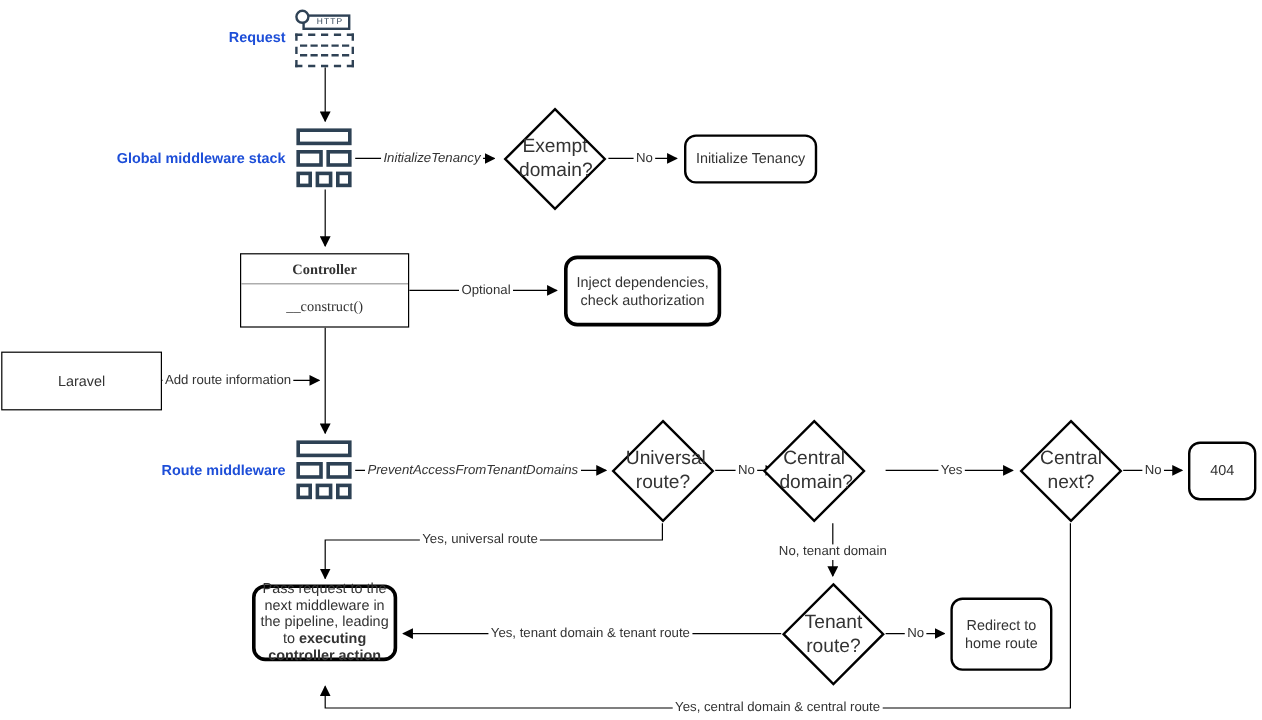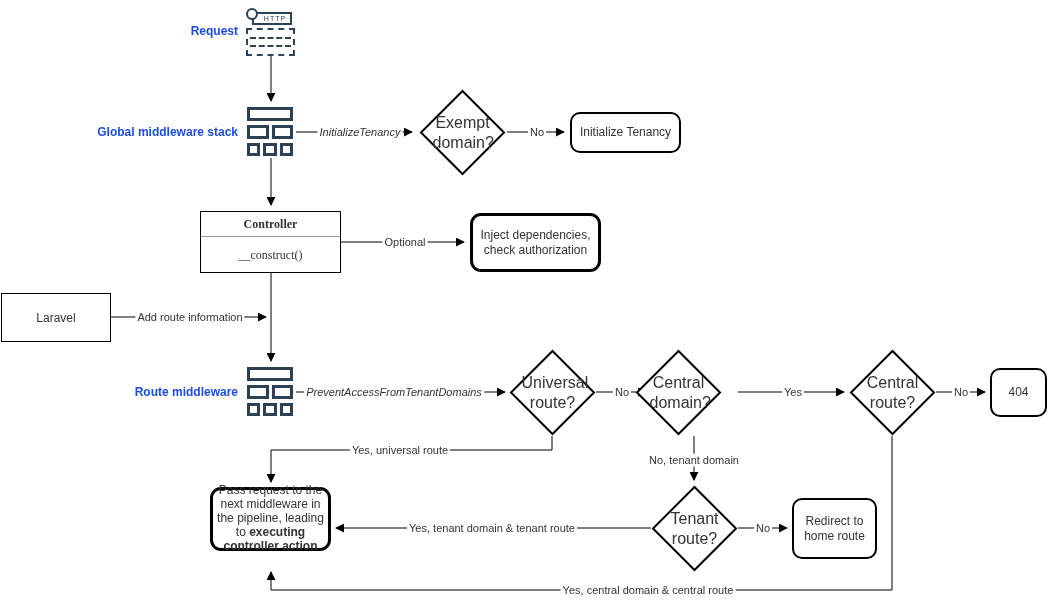--- a/index.html
+++ b/index.html
@@ -133,21 +133,21 @@
 
   <div class="node umlbox" style="left:200px;top:211px;width:141px;height:62px;font-family:Liberation Serif, serif;">
     <div class="uml-title">Controller</div>
     <div class="uml-body">__construct()</div>
   </div>
 
   <div class="node rbox thick" style="left:470px;top:213px;width:131px;height:59px;">
     <span style="width:118px;">Inject dependencies, check authorization</span>
   </div>
 
-  <div class="node plainbox" style="left:1px;top:293px;width:110px;height:49px;">Laravel</div>
+  <div class="node plainbox" style="left:1px;top:293px;width:134px;height:49px;">Laravel</div>
 
   <div class="side-label" style="left:100px;top:386px;width:138px;">Route middleware</div>
   <div class="node stack-icon" style="left:245px;top:367px;width:51px;height:51px;">
     <div class="s-rect" style="left:2px;top:0;width:46px;height:14px;"></div>
     <div class="s-rect" style="left:2px;top:18px;width:22px;height:14px;"></div>
     <div class="s-rect" style="left:27px;top:18px;width:21px;height:14px;"></div>
     <div class="s-rect" style="left:2px;top:36px;width:13px;height:13px;"></div>
     <div class="s-rect" style="left:18px;top:36px;width:14px;height:13px;"></div>
     <div class="s-rect" style="left:35px;top:36px;width:13px;height:13px;"></div>
   </div>
@@ -163,21 +163,21 @@
     <svg width="87" height="87">
       <polygon points="43.5,2 85,43.5 43.5,85 2,43.5" fill="#fff" stroke="#000" stroke-width="2"></polygon>
     </svg>
     <div class="dlabel" style="width:58px;">Central domain?</div>
   </div>
 
   <div class="node diamond" style="left:849px;top:349px;width:87px;height:87px;">
     <svg width="87" height="87">
       <polygon points="43.5,2 85,43.5 43.5,85 2,43.5" fill="#fff" stroke="#000" stroke-width="2"></polygon>
     </svg>
-    <div class="dlabel" style="width:52px;">Central route?</div>
+    <div class="dlabel" style="width:52px;">Central next?</div>
   </div>
 
   <div class="node rbox" style="left:990px;top:368px;width:57px;height:49px;">404</div>
 
   <div class="node rbox thick" style="left:210px;top:487px;width:121px;height:64px;font-size:12px;line-height:1.16;">
     <span style="width:112px;">
       <span>Pass request to the next middleware in the pipeline, leading to </span><b>executing controller action</b>
     </span>
   </div>
 

